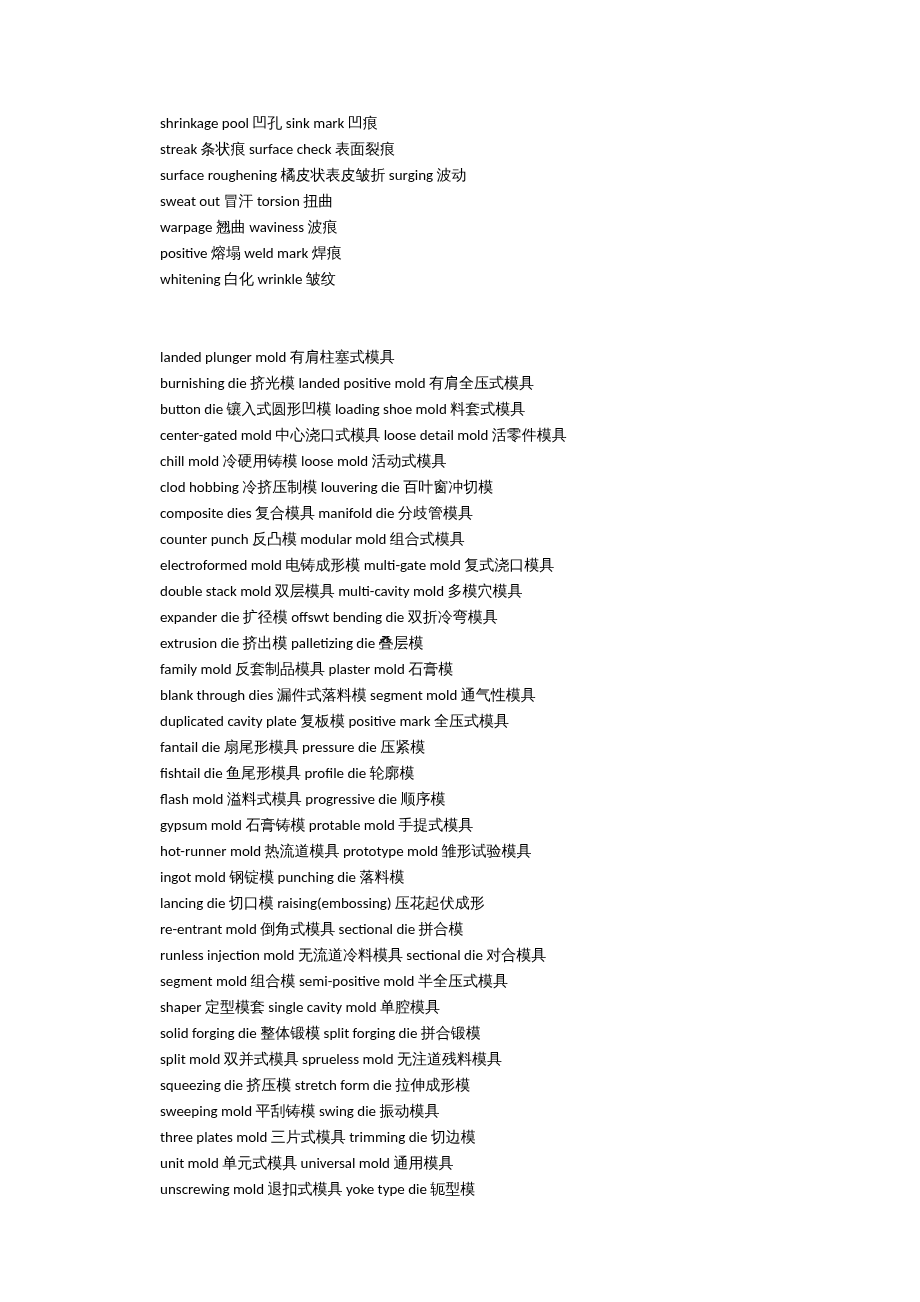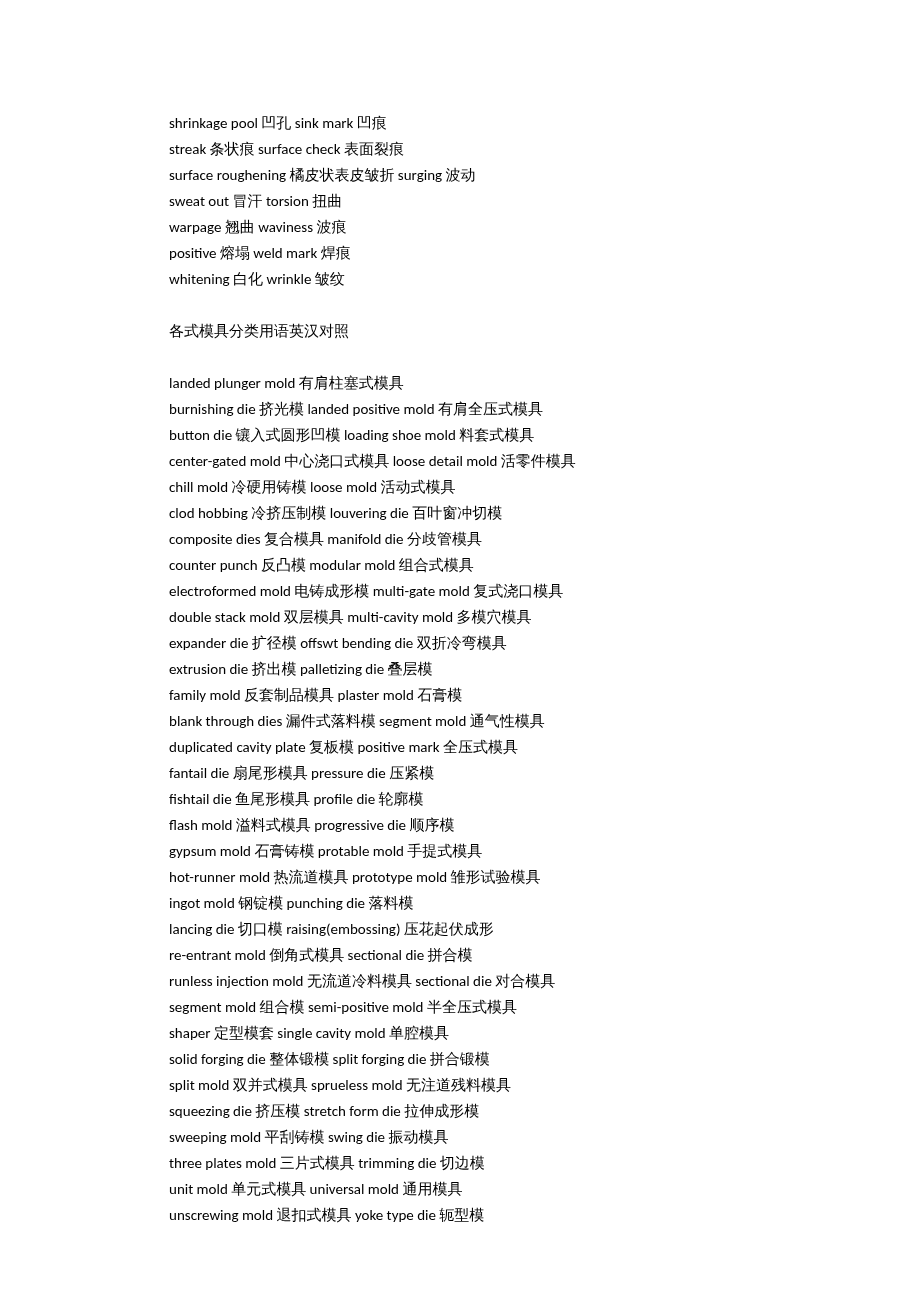--- a/index.html
+++ b/index.html
@@ -10,41 +10,39 @@
       width: 920px;
     }
     .page {
       padding: 110px 160px 100px 160px;
       font-size: 15px;
       line-height: 26px;
       color: #000;
     }
     .line {
       white-space: nowrap;
-      margin-left: 9px;
     }
     .spacer {
       height: 26px;
     }
   </style>
 </head>
 <body>
 
 <div class="page">
   <div>
     <div class="line">shrinkage pool  凹孔  sink mark  凹痕</div>
     <div class="line">streak  条状痕  surface check  表面裂痕</div>
     <div class="line">surface roughening  橘皮状表皮皱折  surging  波动</div>
     <div class="line">sweat out  冒汗  torsion  扭曲</div>
     <div class="line">warpage  翘曲  waviness  波痕</div>
     <div class="line">positive  熔塌  weld mark  焊痕</div>
     <div class="line">whitening  白化  wrinkle  皱纹</div>
   </div>
   <div class="spacer"></div>
-  <div class="line">各式模具分类用语英汉对照</div>
   <div class="spacer"></div>
   <div>
     <div class="line">landed plunger mold  有肩柱塞式模具</div>
     <div class="line">burnishing die  挤光模  landed positive mold  有肩全压式模具</div>
     <div class="line">button die  镶入式圆形凹模  loading shoe mold  料套式模具</div>
     <div class="line">center-gated mold  中心浇口式模具  loose detail mold  活零件模具</div>
     <div class="line">chill mold  冷硬用铸模  loose mold  活动式模具</div>
     <div class="line">clod hobbing  冷挤压制模  louvering die  百叶窗冲切模</div>
     <div class="line">composite dies  复合模具  manifold die  分歧管模具</div>
     <div class="line">counter punch  反凸模  modular mold  组合式模具</div>

